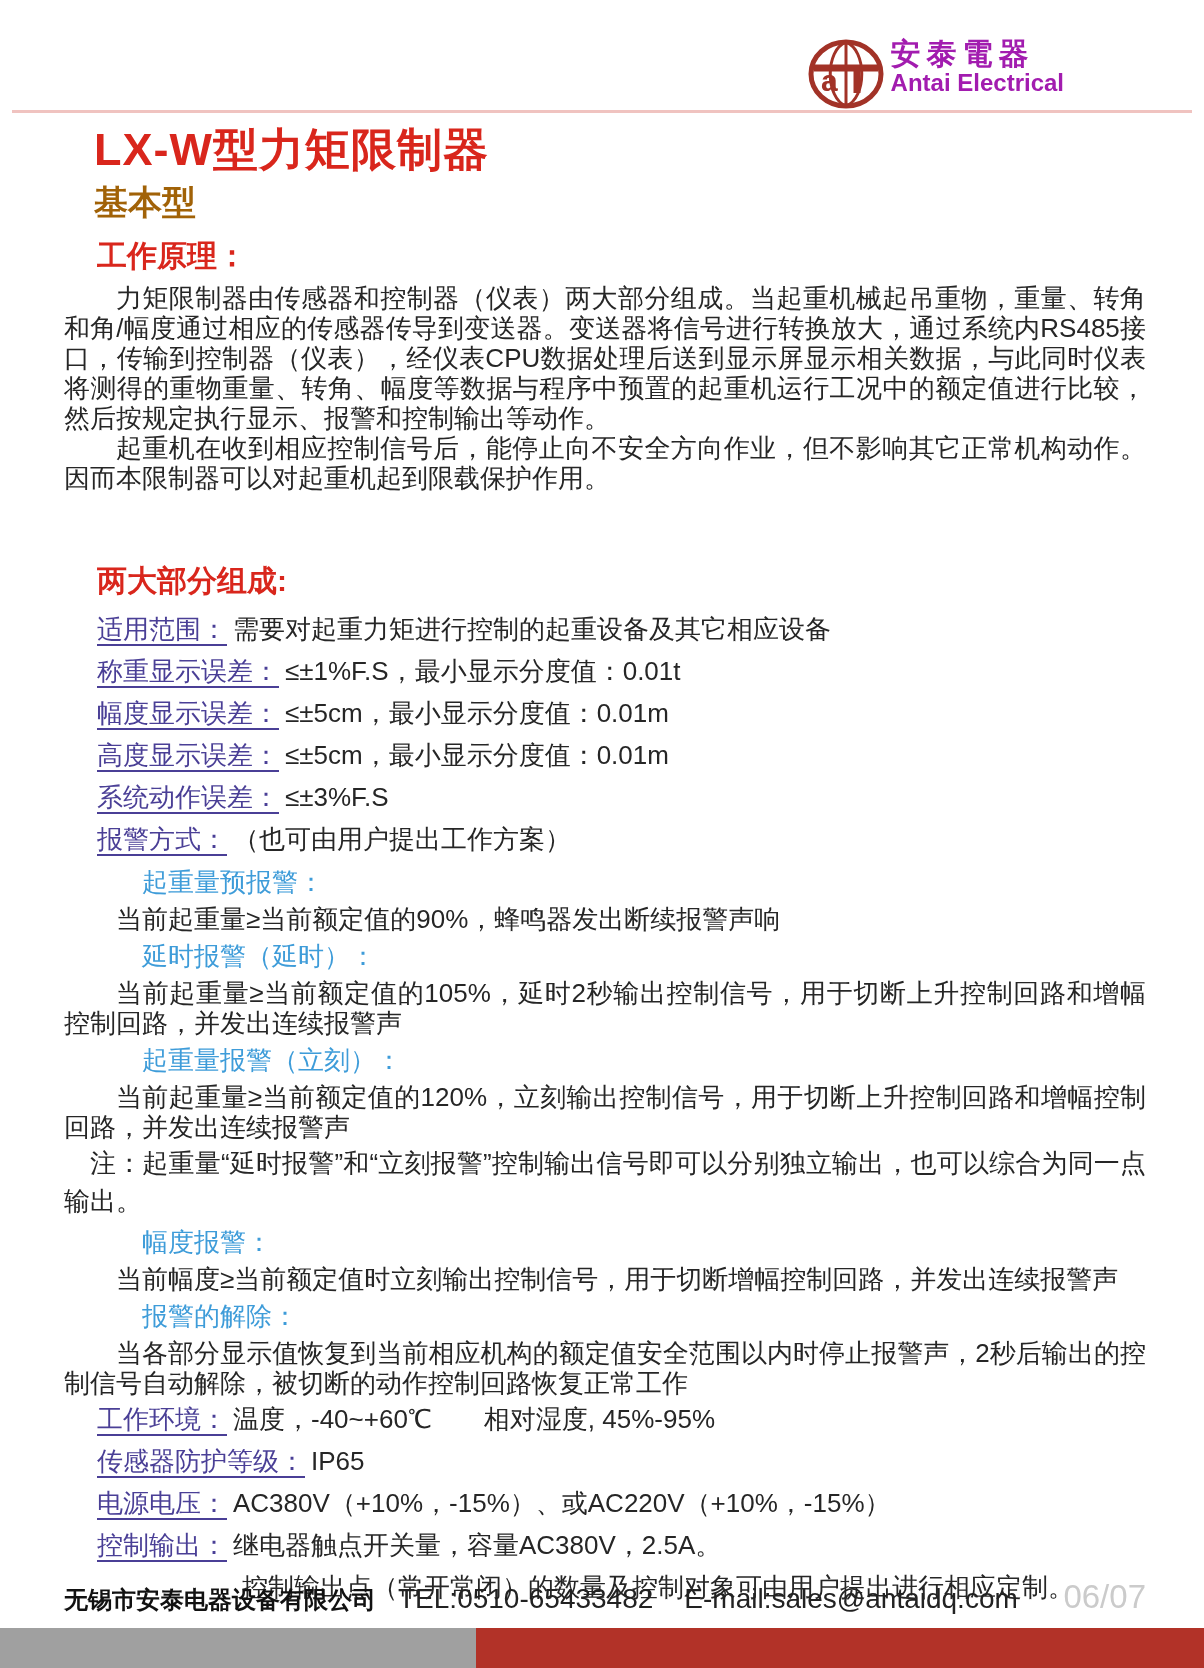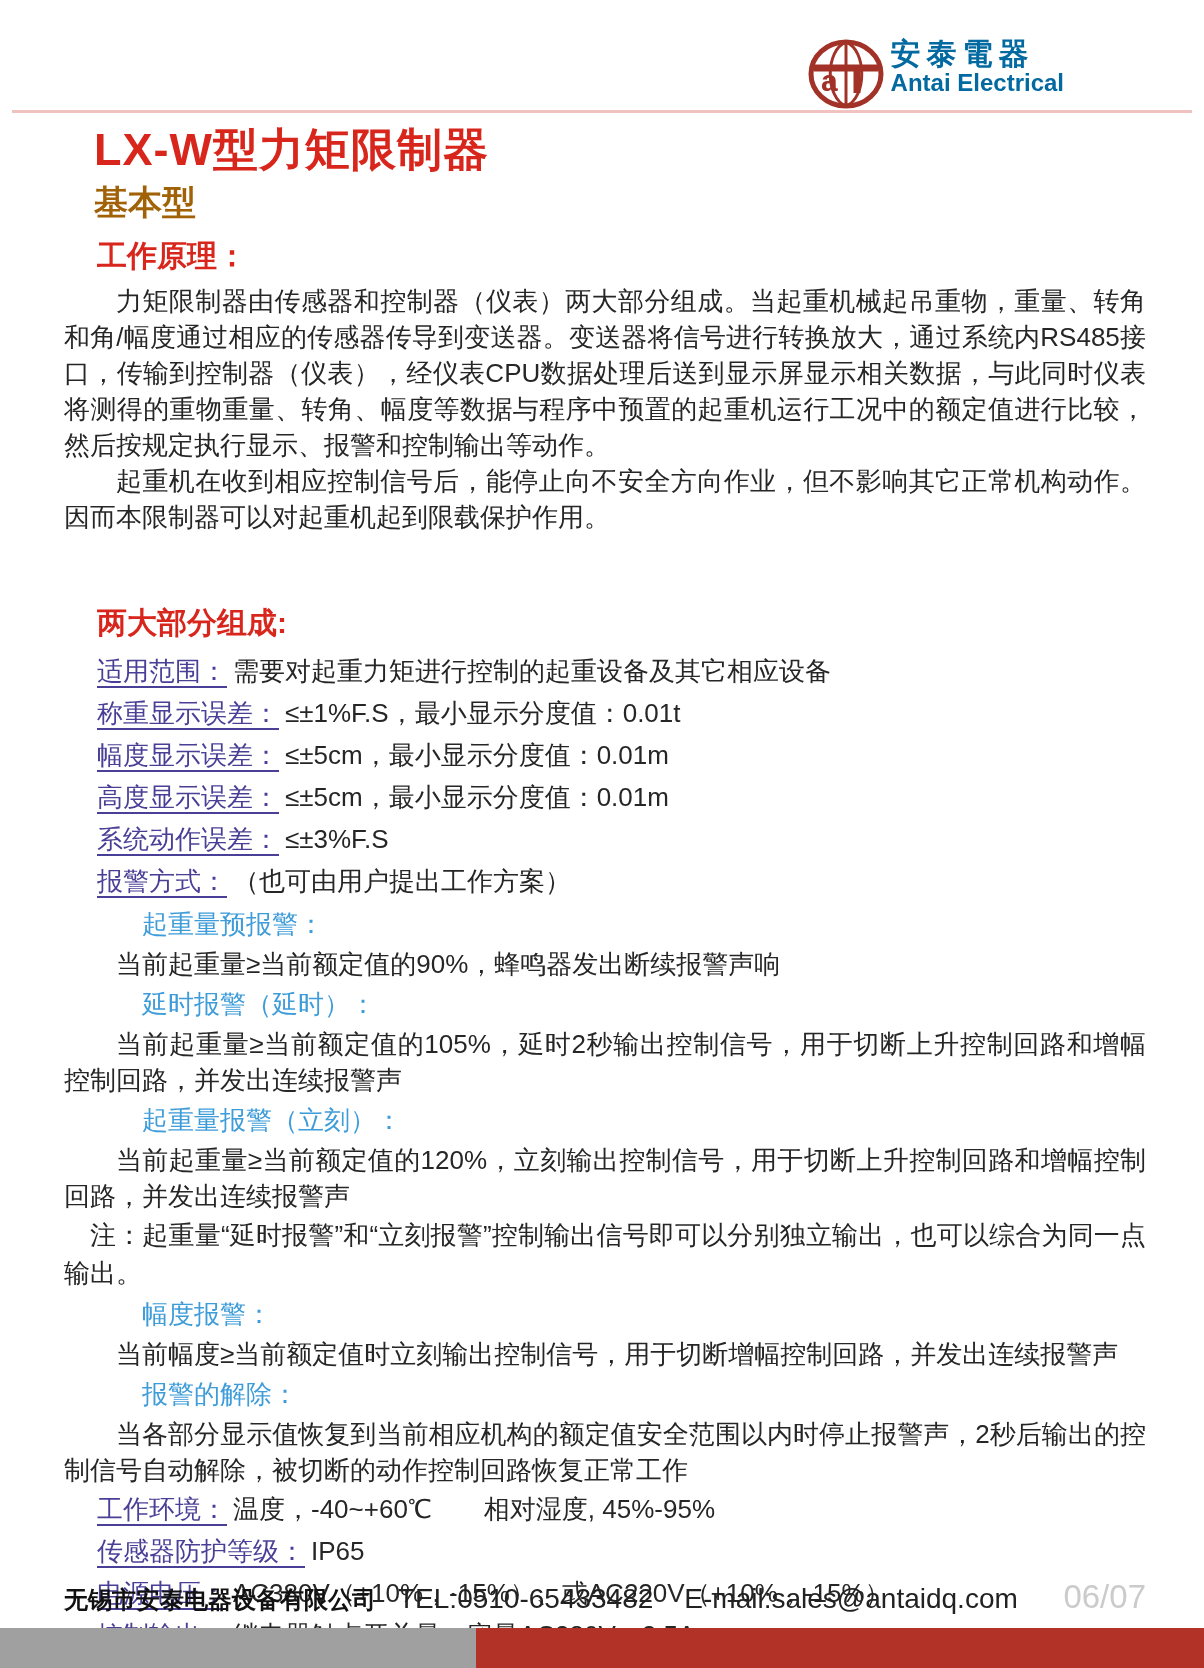--- a/index.html
+++ b/index.html
@@ -3,31 +3,31 @@
 <meta charset="utf-8">
 <style>
   html,body { margin:0; padding:0; background:#ffffff; }
   .page {
     position:relative; width:1204px; height:1668px; background:#ffffff;
     font-family:"Liberation Sans", sans-serif; color:#222; overflow:hidden;
   }
   
   .header { position:absolute; top:38px; right:140px; display:flex; align-items:flex-start; }
   .logo-emblem { width:78px; height:72px; flex:0 0 auto; }
-  .logo-text { margin-left:6px; color:#0369a1; line-height:1.05; }
+  .logo-text { margin-left:6px; color:#a21caf; line-height:1.05; }
   .logo-cn { font-size:30px; font-weight:bold; letter-spacing:6px; }
   .logo-en { font-size:24px; font-weight:bold; }
   .top-rule { position:absolute; top:110px; left:12px; right:12px; height:3px; background:#f0c3c0; }
   
   .content { position:absolute; top:120px; left:64px; right:58px; }
   .title-row { display:flex; align-items:baseline; margin-left:6px;flex-direction:column; }
   .title-model { font-size:45px; font-weight:bold; color:#d9261c; letter-spacing:1px; }
   .title-variant { font-size:34px; font-weight:bold; color:#a16207; margin-left:24px; }
   .section-heading { font-size:30px; font-weight:bold; color:#d9261c; margin:10px 0 6px 33px; }
-  .para { font-size:26px; line-height:36px; text-align:justify; text-indent:2em; margin:0; color:#262626; }
+  .para { font-size:26px; line-height:30px; text-align:justify; text-indent:2em; margin:0; color:#262626; }
   .spacer-a { height:58px; }
   
   .spec-line { font-size:26px; line-height:42px; margin-left:33px; color:#262626; }
   .spec-label {
     color:#4a3f96; text-decoration:underline; text-underline-offset:6px;
     text-decoration-thickness:2px; padding-right:6px;
   }
   .spec-extra { font-size:26px; line-height:42px; margin-left:178px; color:#262626; }
   .sub-heading { font-size:26px; line-height:40px; color:#3e9cd9; padding-left:78px; margin:2px 0; }
   .note-para { font-size:26px; line-height:38px; text-align:justify; text-indent:1em; margin:2px 0; color:#262626; }

